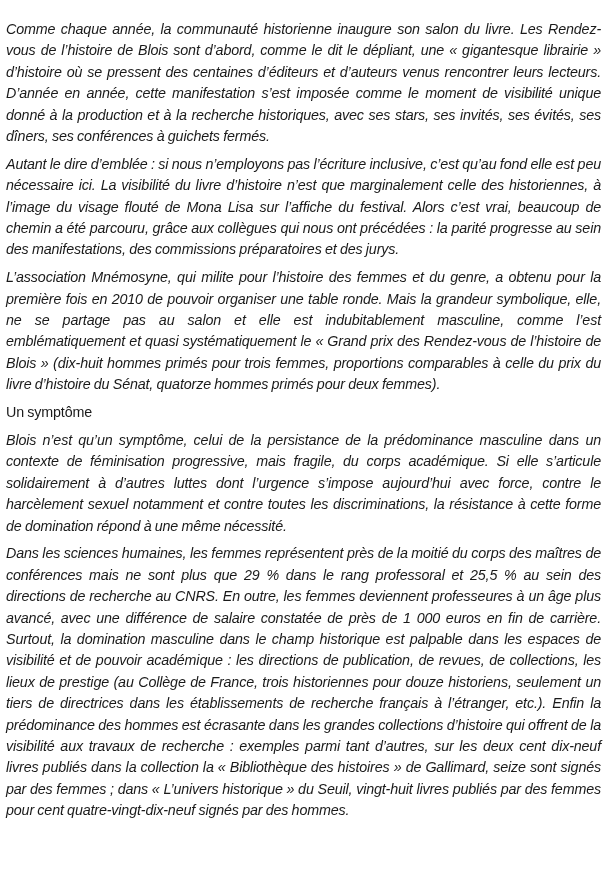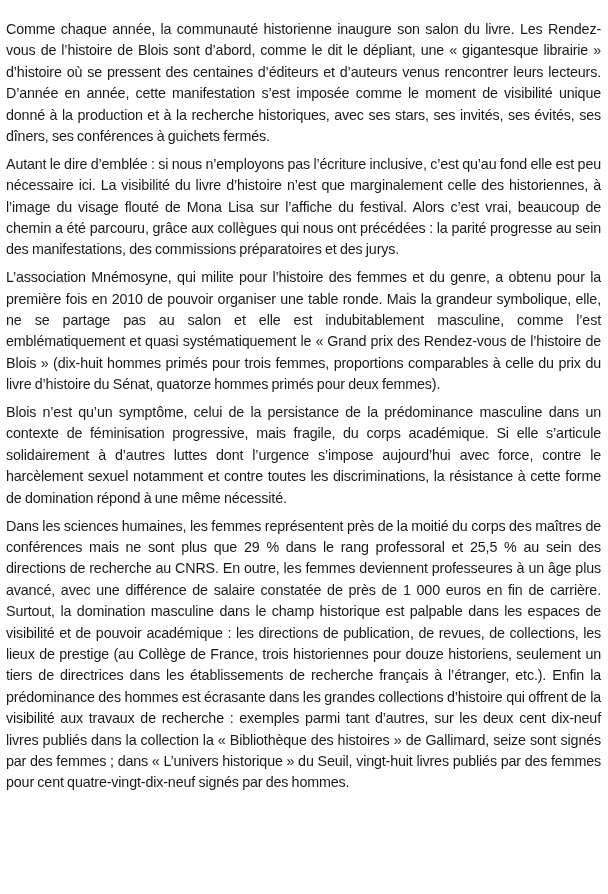--- a/index.html
+++ b/index.html
@@ -22,30 +22,32 @@
       font-family: "Liberation Sans", sans-serif;
       font-size: 14.3px;
       line-height: 21.4px;
       letter-spacing: -0.15px;
       word-spacing: -0.5px;
     }
     .page p {
       margin: 0 0 6.4px 0;
       text-align: justify;
       hyphens: none;
+      font-style: italic;
     }
     .page h2 {
       margin: 0 0 6.4px 0;
       font-weight: normal;
       font-size: 14.3px;
       line-height: 21.4px;
     }
   </style>
 </head>
 <body>
 
 <div class="page">
   <p>Comme chaque année, la communauté historienne inaugure son salon du livre. Les Rendez-vous de l’histoire de Blois sont d’abord, comme le dit le dépliant, une « gigantesque librairie » d’histoire où se pressent des centaines d’éditeurs et d’auteurs venus rencontrer leurs lecteurs. D’année en année, cette manifestation s’est imposée comme le moment de visibilité unique donné à la production et à la recherche historiques, avec ses stars, ses invités, ses évités, ses dîners, ses conférences à guichets fermés.</p>
   <p>Autant le dire d’emblée : si nous n’employons pas l’écriture inclusive, c’est qu’au fond elle est peu nécessaire ici. La visibilité du livre d’histoire n’est que marginalement celle des historiennes, à l’image du visage flouté de Mona Lisa sur l’affiche du festival. Alors c’est vrai, beaucoup de chemin a été parcouru, grâce aux collègues qui nous ont précédées : la parité progresse au sein des manifestations, des commissions préparatoires et des jurys.</p>
   <p>L’association Mnémosyne, qui milite pour l’histoire des femmes et du genre, a obtenu pour la première fois en 2010 de pouvoir organiser une table ronde. Mais la grandeur symbolique, elle, ne se partage pas au salon et elle est indubitablement masculine, comme l’est emblématiquement et quasi systématiquement le « Grand prix des Rendez-vous de l’histoire de Blois » (dix-huit hommes primés pour trois femmes, proportions comparables à celle du prix du livre d’histoire du Sénat, quatorze hommes primés pour deux femmes).</p>
+  <h2>Un symptôme</h2>
   <p>Blois n’est qu’un symptôme, celui de la persistance de la prédominance masculine dans un contexte de féminisation progressive, mais fragile, du corps académique. Si elle s’articule solidairement à d’autres luttes dont l’urgence s’impose aujourd’hui avec force, contre le harcèlement sexuel notamment et contre toutes les discriminations, la résistance à cette forme de domination répond à une même nécessité.</p>
   <p>Dans les sciences humaines, les femmes représentent près de la moitié du corps des maîtres de conférences mais ne sont plus que 29 % dans le rang professoral et 25,5 % au sein des directions de recherche au CNRS. En outre, les femmes deviennent professeures à un âge plus avancé, avec une différence de salaire constatée de près de 1 000 euros en fin de carrière. Surtout, la domination masculine dans le champ historique est palpable dans les espaces de visibilité et de pouvoir académique : les directions de publication, de revues, de collections, les lieux de prestige (au Collège de France, trois historiennes pour douze historiens, seulement un tiers de directrices dans les établissements de recherche français à l’étranger, etc.). Enfin la prédominance des hommes est écrasante dans les grandes collections d’histoire qui offrent de la visibilité aux travaux de recherche : exemples parmi tant d’autres, sur les deux cent dix-neuf livres publiés dans la collection la « Bibliothèque des histoires » de Gallimard, seize sont signés par des femmes ; dans « L’univers historique » du Seuil, vingt-huit livres publiés par des femmes pour cent quatre-vingt-dix-neuf signés par des hommes.</p>
 </div>
 
 </body></html>

